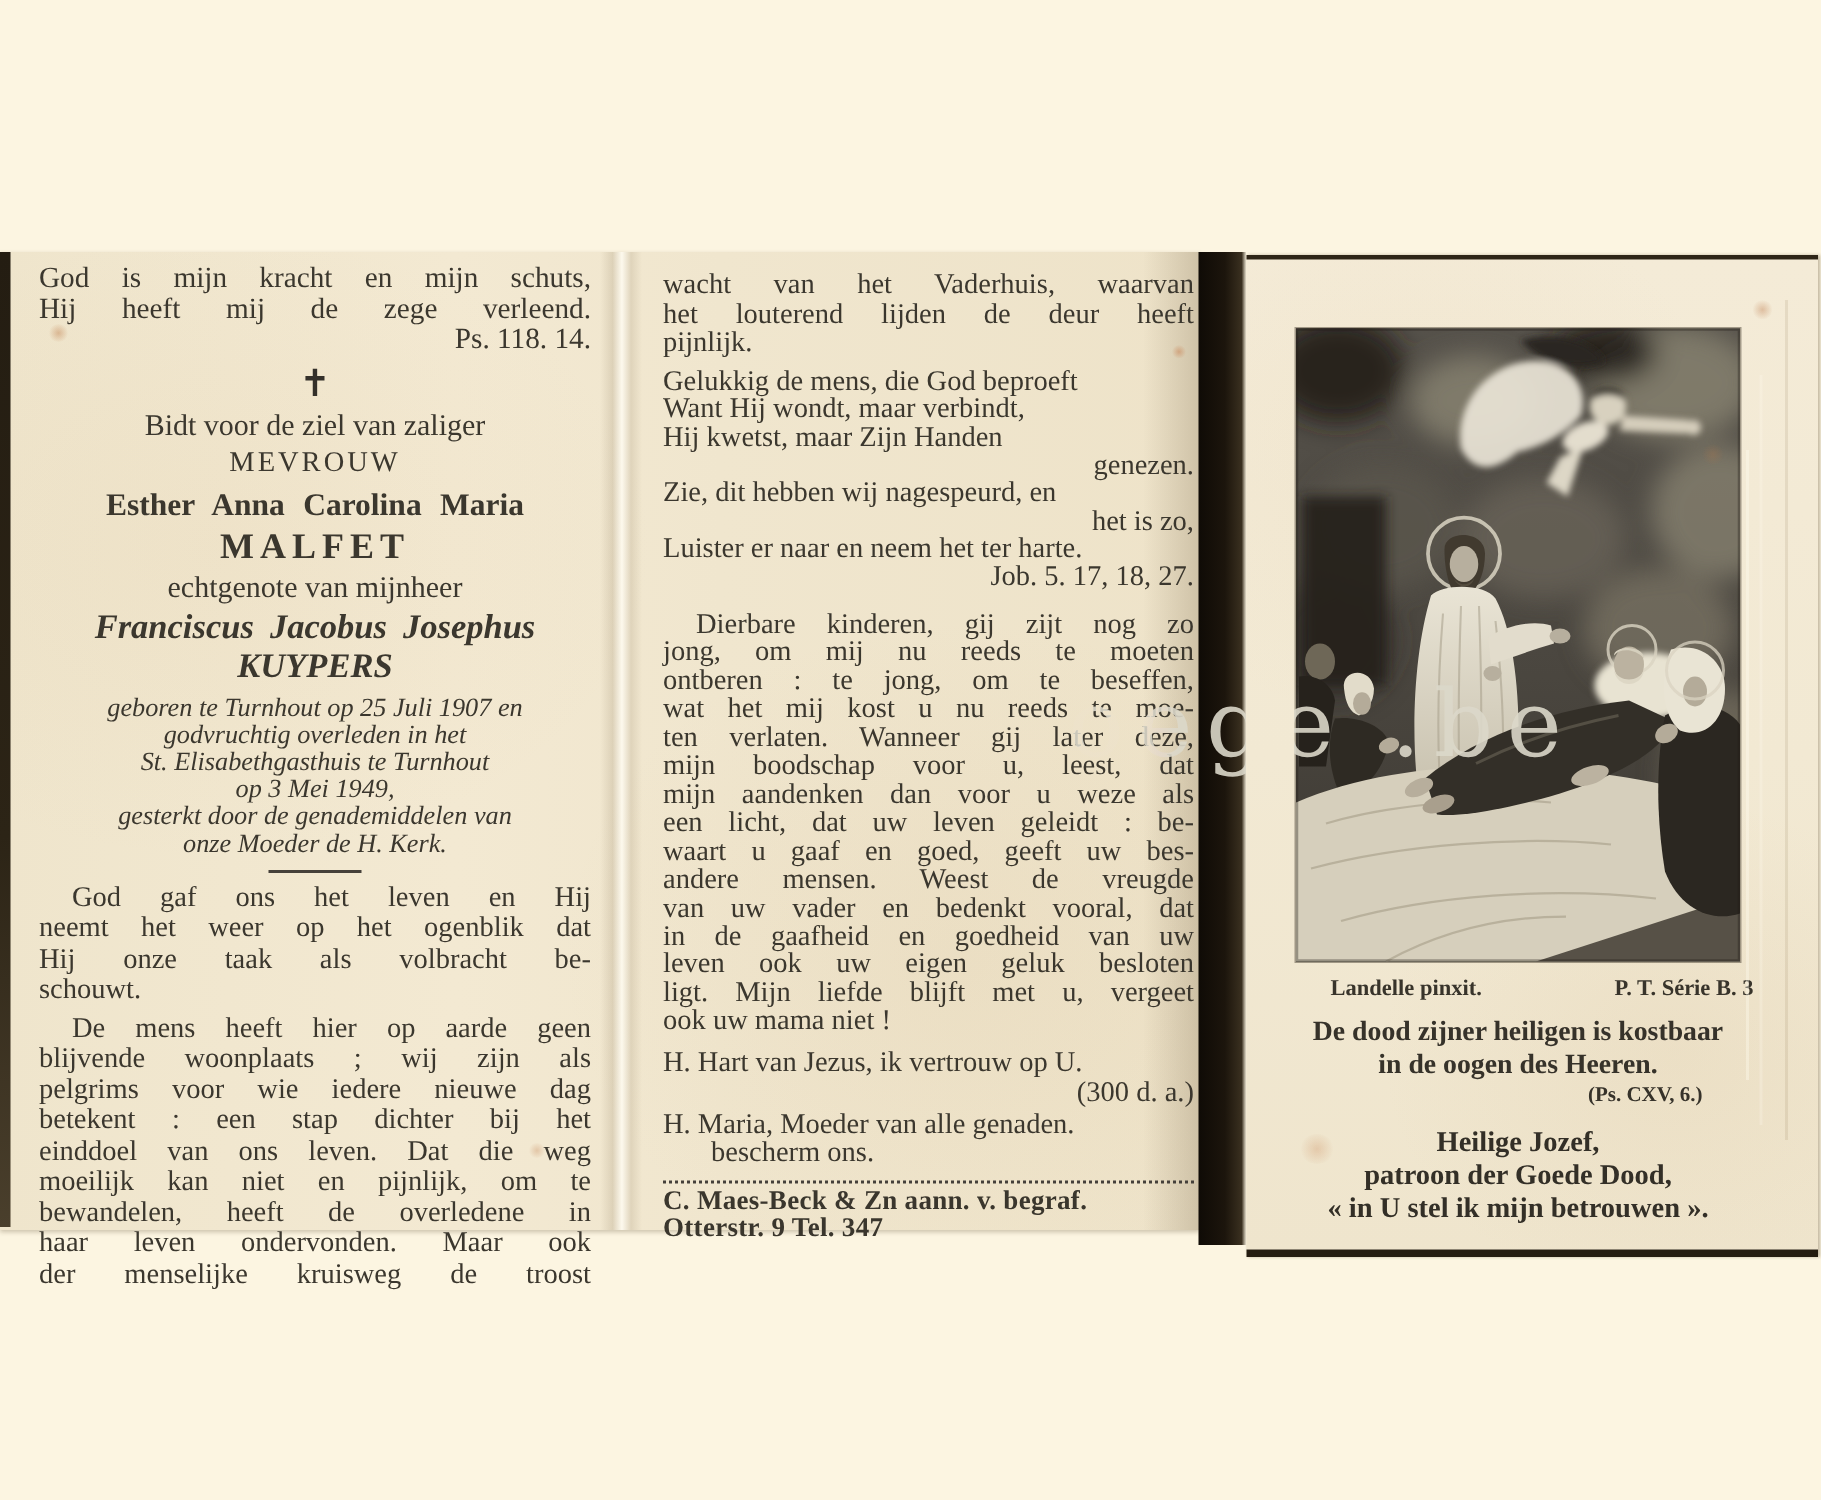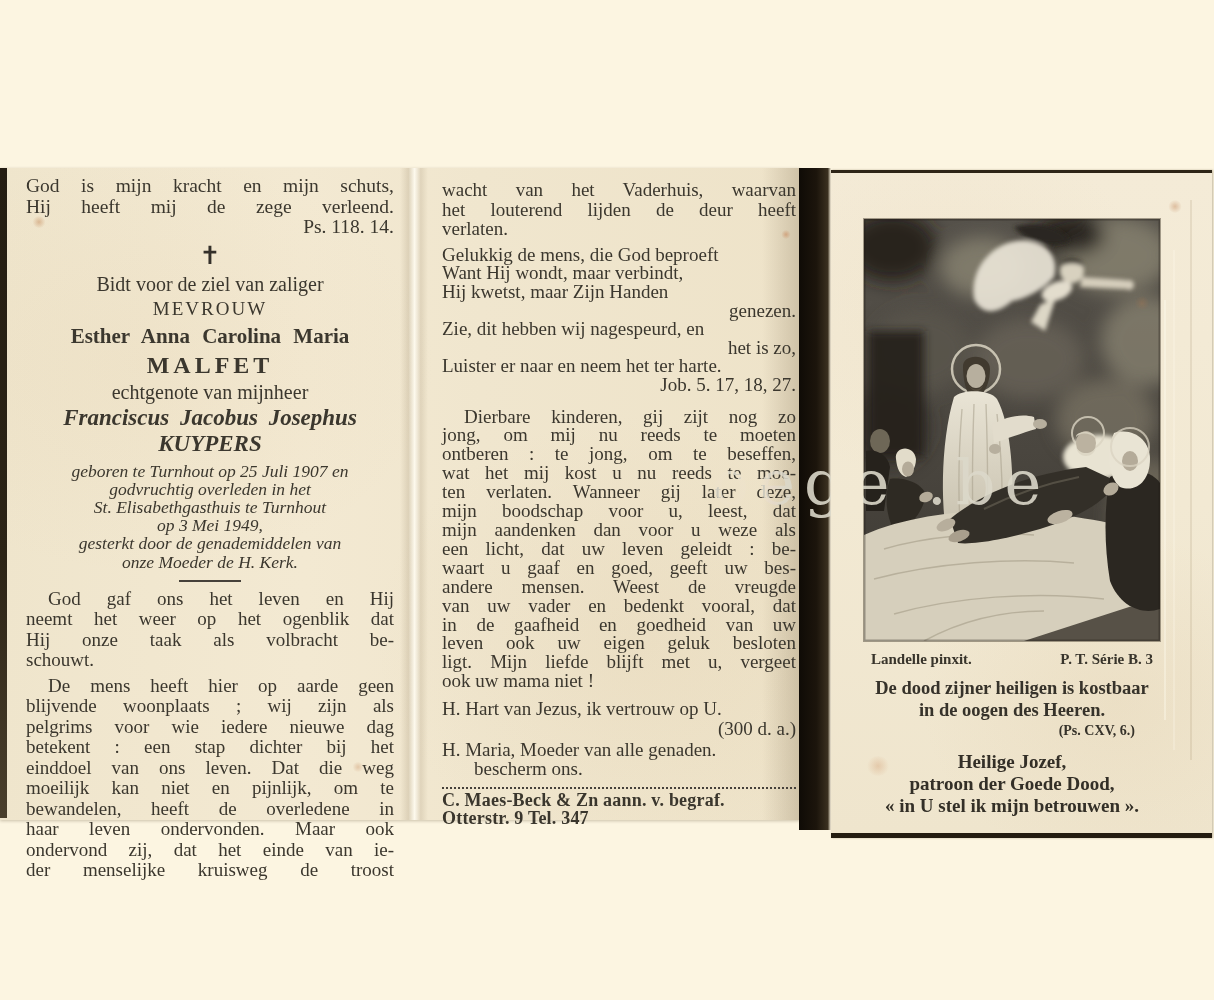--- a/index.html
+++ b/index.html
@@ -94,21 +94,21 @@
     letter-spacing:.2px;color:#3a362d;
   }
   
   .pic-frame{
     position:absolute;left:33px;top:46px;width:296px;height:422px;
     box-shadow:0 0 0 1px rgba(40,32,20,.4);
     background:#45423c;
   }
   .pic-frame svg{display:block;width:296px;height:422px;}
   .caption-row{
-    position:absolute;left:40px;top:478px;width:282px;
+    position:absolute;left:56px;top:478px;width:282px;
     display:flex;justify-content:space-between;
     font-size:15px;font-weight:bold;color:#38342b;
   }
   .verse{
     position:absolute;left:16px;top:504px;width:330px;
     font-size:18.5px;line-height:22px;font-weight:bold;color:#36322a;
   }
   .verse-ref{font-size:14px;font-weight:bold;padding-right:42px;line-height:20px;}
   .dedication{
     position:absolute;left:16px;top:578px;width:330px;
@@ -158,33 +158,32 @@
     </div>
   <div class="para gap">
       <div class="ln jind">De mens heeft hier op aarde geen</div>
       <div class="ln">blijvende woonplaats ; wij zijn als</div>
       <div class="ln">pelgrims voor wie iedere nieuwe dag</div>
       <div class="ln">betekent : een stap dichter bij het</div>
       <div class="ln">einddoel van ons leven. Dat die weg</div>
       <div class="ln">moeilijk kan niet en pijnlijk, om te</div>
       <div class="ln">bewandelen, heeft de overledene in</div>
       <div class="ln">haar leven ondervonden. Maar ook</div>
-      <div class="ln">ondervond zij, dat het einde van ie-</div>
       <div class="ln">der menselijke kruisweg de troost</div>
     </div>
 </div>
 
 <div class="fold-crease"></div>
 <div class="left-card-right-shade"></div>
 
 <div class="col col-mid">
   <div class="para" style="margin-top:8px;">
       <div class="ln">wacht van het Vaderhuis, waarvan</div>
       <div class="ln">het louterend lijden de deur heeft</div>
-      <div class="ln left">verlaten.</div>
+      <div class="ln left">pijnlijk.</div>
     </div>
   <div class="poem">
       <div class="ln left">Gelukkig de mens, die God beproeft</div>
       <div class="ln left">Want Hij wondt, maar verbindt,</div>
       <div class="ln left">Hij kwetst, maar Zijn Handen</div>
       <div class="ln right">genezen.</div>
       <div class="ln left">Zie, dit hebben wij nagespeurd, en</div>
       <div class="ln right">het is zo,</div>
       <div class="ln left">Luister er naar en neem het ter harte.</div>
       <div class="ln right">Job. 5. 17, 18, 27.</div>

